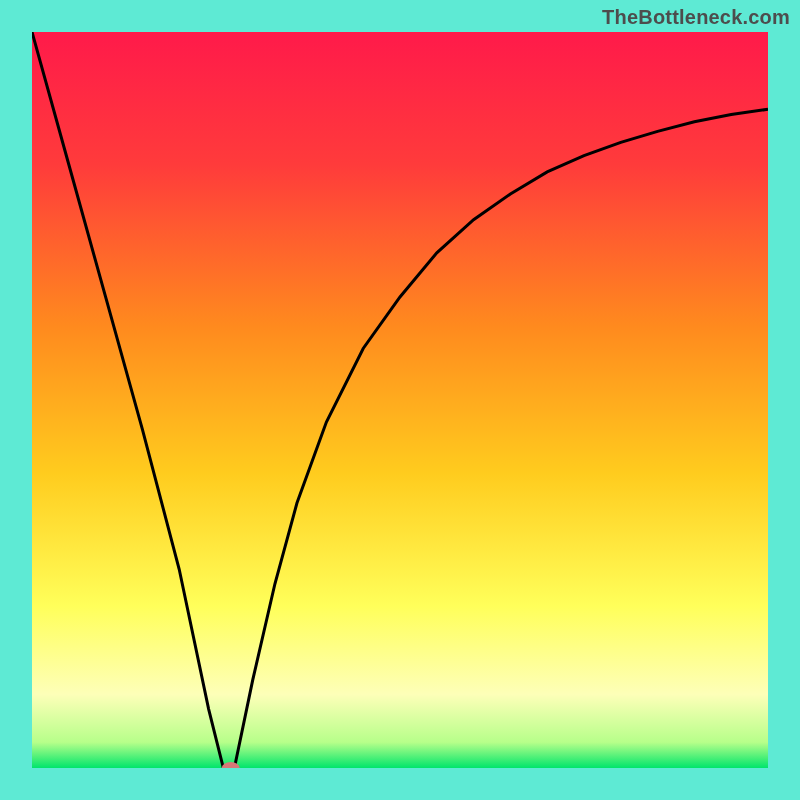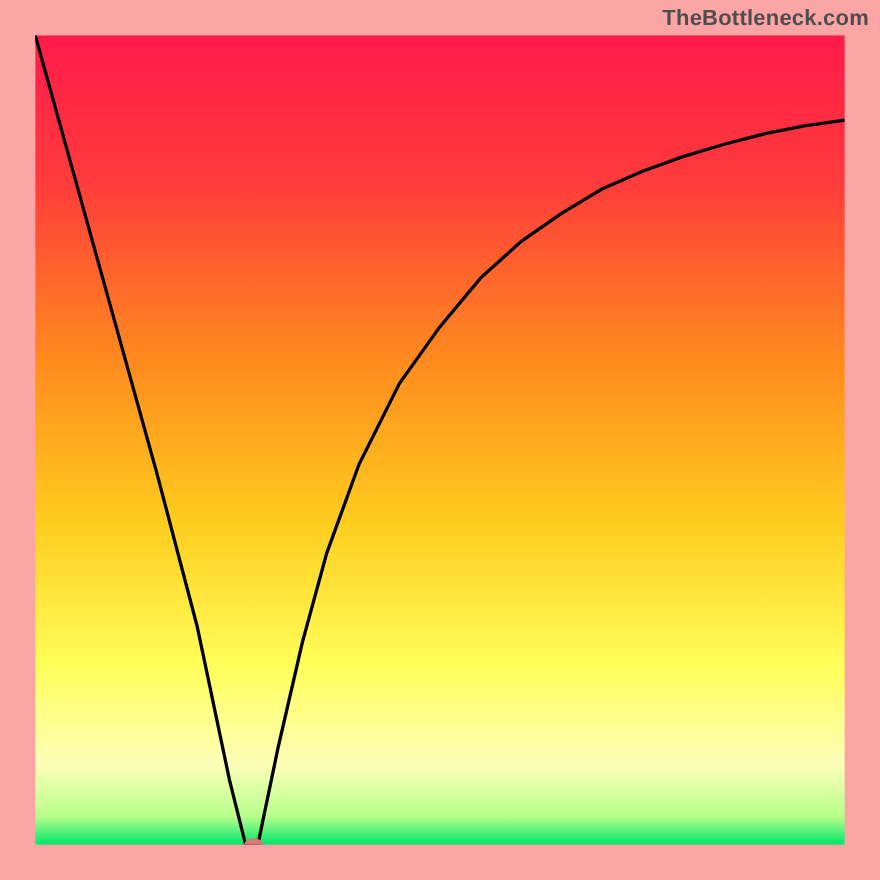--- a/index.html
+++ b/index.html
@@ -8,21 +8,21 @@
     width: 800px;
     height: 800px;
     overflow: hidden;
     background: #000;
     font-family: Arial, Helvetica, sans-serif;
   }
   .frame {
     position: relative;
     width: 800px;
     height: 800px;
-    background: #fca5a5;
+    background: #5eead4;
   }
   .plot {
     position: absolute;
     left: 32px;
     top: 32px;
     width: 736px;
     height: 736px;
   }
   .attribution {
     position: absolute;

